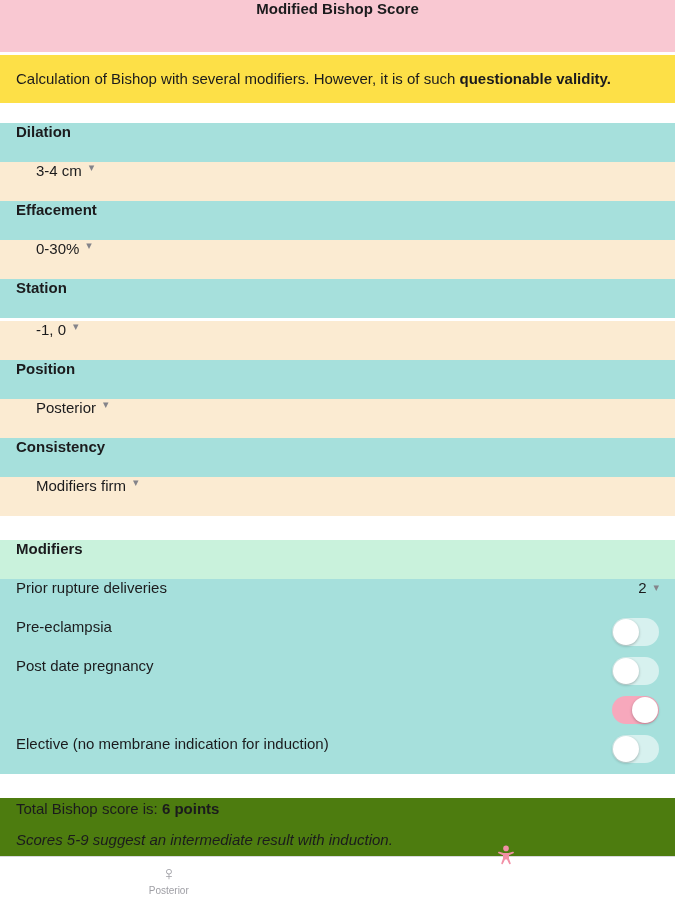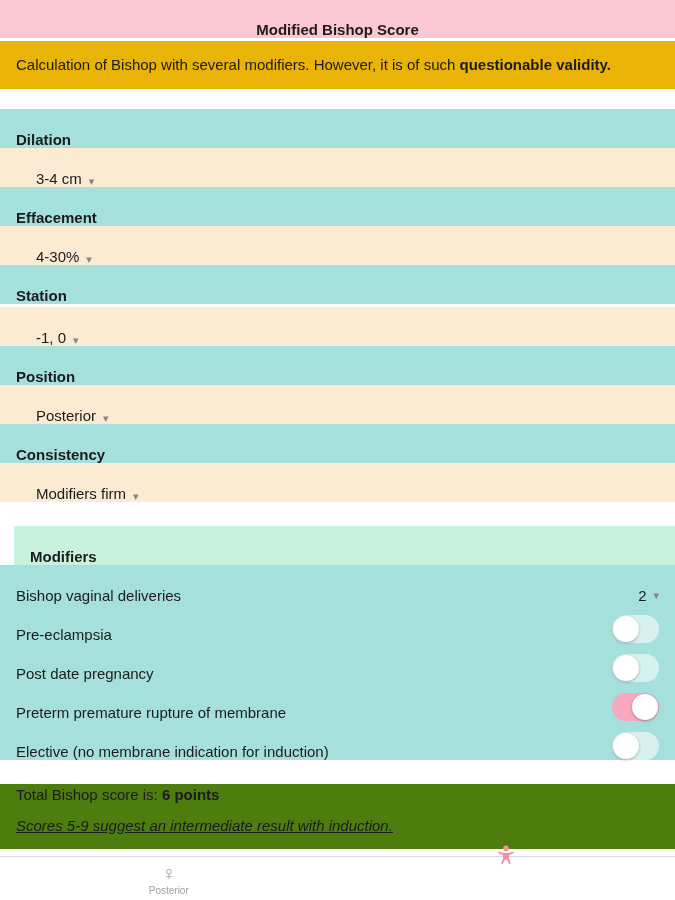--- a/index.html
+++ b/index.html
@@ -5,44 +5,44 @@
   * { margin:0; padding:0; box-sizing:border-box; }
   html,body { width:675px; height:900px; }
   body {
     font-family:"Liberation Sans", sans-serif;
     background:#ffffff;
     color:#1b1b1d;
     position:relative;
     overflow:hidden;
   }
   .header {
-    height:38px;
+    height:52px;
     background:#F9C8D2;
-    display:flex; align-items:flex-end; justify-content:center;
+    display:flex; align-items:flex-start; justify-content:center;
   }
   .header-title { font-size:15px; font-weight:bold; }
   .gap3 { height:3px; background:#fff; }
   .gap20 { height:20px; background:#fff; }
   .gap24 { height:24px; background:#fff; }
   .banner {
-    background:#eab308;
+    background:#fde047;
     padding:14px 16px;
     font-size:15px;
     line-height:1.3;
   }
   .banner b { font-weight:bold; }
   .row {
     height:39px;
-    display:flex; align-items:flex-end;
+    display:flex; align-items:flex-start;
     padding:0 16px;
     font-size:15px;
   }
   .row.teal { background:#A6E0DC; }
   .row.cream { background:#FBEBD2;padding-left:36px; }
-  .row.mint { background:#C9F2DC;margin-left:14px; }
+  .row.mint { background:#C9F2DC; }
   .bold { font-weight:bold; }
   .chevron {
     color:#84848a;
     font-size:11px;
     margin-left:7px;
     line-height:1;
   }
   .row-right { margin-left:auto; display:flex; align-items:center; }
   .toggle {
     width:47px; height:28px;
@@ -60,21 +60,21 @@
     box-shadow:0 1px 3px rgba(0,0,0,0.28);
   }
   .toggle.on { background:#F7A8BC; }
   .toggle.on .thumb { left:20px; }
   .result {
     background:#4d7c0f;
     padding:2px 16px 15px 16px;
     font-size:15px;
   }
   .result .line1 { margin-bottom:14px; }
-  .result .note { font-style:italic;text-decoration:underline; }
+  .result .note { font-style:italic; }
   .tabbar {
     position:absolute; left:0; right:0; bottom:0;
     height:44px;
     background:#ffffff;
     border-top:1px solid #d9d9dd;
     display:flex;
   }
   .tab {
     flex:1;
     display:flex; flex-direction:column;
@@ -109,21 +109,21 @@
 </div>
 <div class="row cream">
   <span>3-4 cm</span>
   <span class="chevron">▾</span>
 </div>
 
 <div class="row teal">
   <span class="bold">Effacement</span>
 </div>
 <div class="row cream">
-  <span>4-30%</span>
+  <span>0-30%</span>
   <span class="chevron">▾</span>
 </div>
 
 <div class="row teal">
   <span class="bold">Station</span>
 </div>
 <div class="gap3"></div>
 <div class="row cream">
   <span>-1, 0</span>
   <span class="chevron">▾</span>
@@ -145,21 +145,21 @@
   <span class="chevron">▾</span>
 </div>
 
 <div class="gap24"></div>
 
 <div class="row mint">
   <span class="bold">Modifiers</span>
 </div>
 
 <div class="row teal">
-  <span>Bishop vaginal deliveries</span>
+  <span>Prior rupture deliveries</span>
   <span class="row-right">
     <span>2</span>
     <span class="chevron">▾</span>
   </span>
 </div>
 
 <div class="row teal">
   <span>Pre-eclampsia</span>
   <span class="row-right">
     <span class="toggle">
@@ -171,21 +171,20 @@
 <div class="row teal">
   <span>Post date pregnancy</span>
   <span class="row-right">
     <span class="toggle">
         <span class="thumb"></span>
       </span>
   </span>
 </div>
 
 <div class="row teal">
-  <span>Preterm premature rupture of membrane</span>
   <span class="row-right">
     <span class="toggle on">
         <span class="thumb"></span>
       </span>
   </span>
 </div>
 
 <div class="row teal">
   <span>Elective (no membrane indication for induction)</span>
   <span class="row-right">

